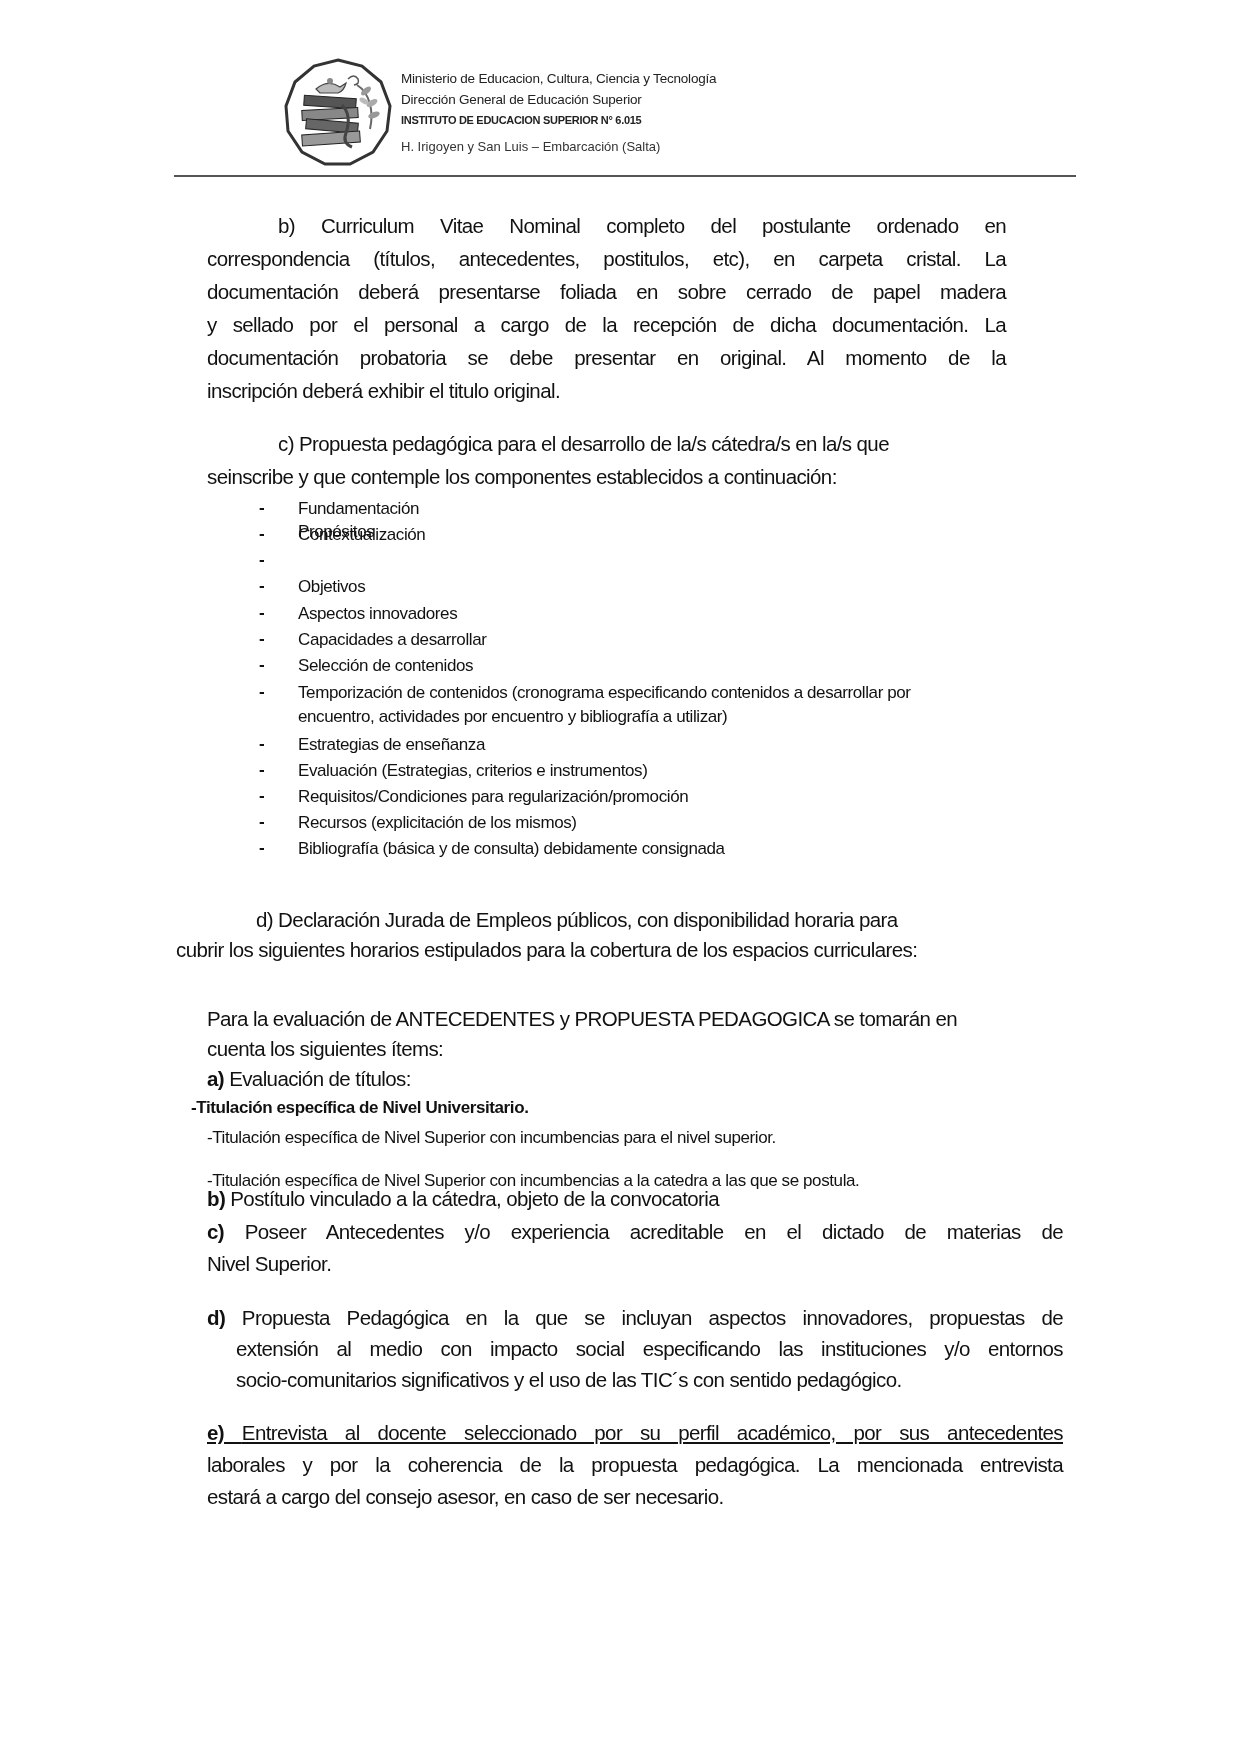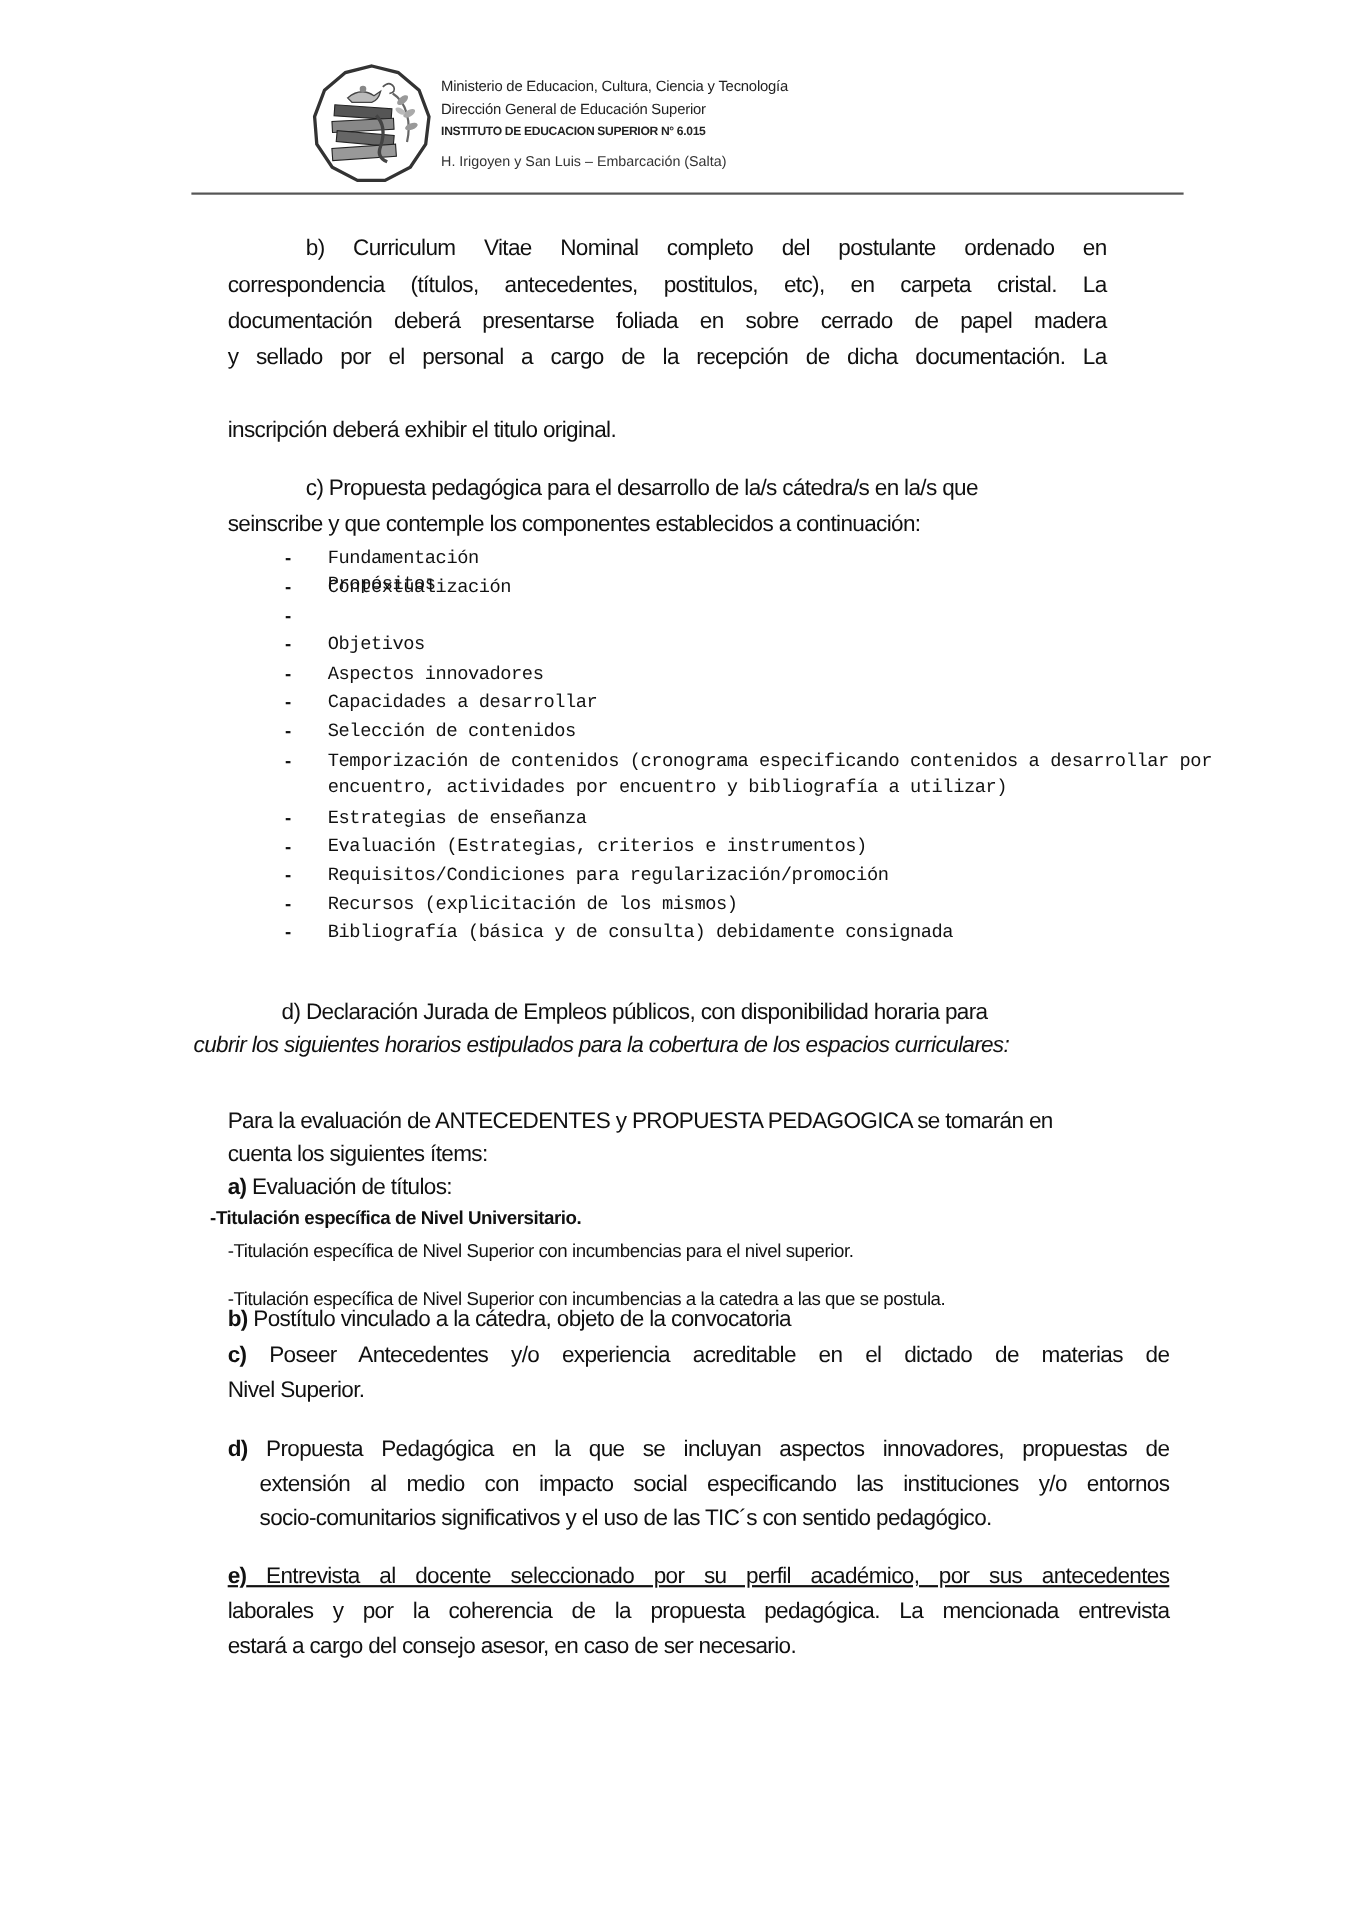--- a/index.html
+++ b/index.html
@@ -16,21 +16,21 @@
     .hdr-l4 { position: absolute; top: 68px; white-space: nowrap; font-family: "Liberation Sans", sans-serif; font-size: 13px; color: #333; }
     .hdr-rule { position: absolute; left: 174px; top: 175px; width: 902px; height: 2px; background: #555; }
 
     
     .txt { position: absolute; font-family: "Liberation Sans", sans-serif; font-size: 20.5px; color: #111; letter-spacing: -0.6px; white-space: nowrap; }
     .just { text-align: justify; text-align-last: justify; }
     .small { font-size: 17px; letter-spacing: -0.4px; }
     .bold { font-weight: bold; }
 
     .item-dash { position: absolute; left: 259px; font-family: "Liberation Sans", sans-serif; font-size: 17px; font-weight: bold; color: #111; }
-    .item-text { position: absolute; left: 298px; font-family: Liberation Mono, monospace; font-size: 17px; color: #111; letter-spacing: -0.4px; white-space: nowrap; }
+    .item-text { position: absolute; left: 298px; font-family: Liberation Sans, sans-serif; font-size: 17px; color: #111; letter-spacing: -0.4px; white-space: nowrap; }
   </style>
 </head>
 <body>
 
 <div class="page">
 
   <div class="logo">
     <svg width="112" height="110" viewBox="0 0 112 110">
       <polygon points="56,3 80,9 99,25 108,49 105,74 91,95 68,107 43,107 20,95 6,74 4,49 13,25 32,9" fill="#fff" stroke="#333" stroke-width="3"></polygon>
 
@@ -57,20 +57,21 @@
     <div class="hdr-l2">Dirección General de Educación Superior</div>
     <div class="hdr-l3">INSTITUTO DE EDUCACION SUPERIOR N° 6.015</div>
     <div class="hdr-l4">H. Irigoyen y San Luis – Embarcación (Salta)</div>
   </div>
   <div class="hdr-rule"></div>
 
   <div class="txt just" style="left:278px; top:214px; width:728px;">b) Curriculum Vitae Nominal completo del postulante ordenado en</div>
   <div class="txt just" style="left:207px; top:247px; width:799px;">correspondencia (títulos, antecedentes, postitulos, etc), en carpeta cristal. La</div>
   <div class="txt just" style="left:207px; top:280px; width:799px;">documentación deberá presentarse foliada en sobre cerrado de papel madera</div>
   <div class="txt just" style="left:207px; top:313px; width:799px;">y sellado por el personal a cargo de la recepción de dicha documentación. La</div>
+  <div class="txt just" style="left:207px; top:346px; width:799px;">documentación probatoria se debe presentar en original. Al momento de la</div>
   <div class="txt" style="left:207px; top:379px;">inscripción deberá exhibir el titulo original.</div>
 
   <div class="txt" style="left:278px; top:432px;">c) Propuesta pedagógica para el desarrollo de la/s cátedra/s en la/s que</div>
   <div class="txt" style="left:207px; top:465px;">seinscribe y que contemple los componentes establecidos a continuación:</div>
 
   <div>
     <span class="item-dash" style="top:498px;">-</span>
     <span class="item-text" style="top:499px;">Fundamentación</span>
 
     <span class="item-dash" style="top:524px;">-</span>
@@ -105,21 +106,21 @@
     <span class="item-text" style="top:787px;">Requisitos/Condiciones para regularización/promoción</span>
 
     <span class="item-dash" style="top:812px;">-</span>
     <span class="item-text" style="top:813px;">Recursos (explicitación de los mismos)</span>
 
     <span class="item-dash" style="top:838px;">-</span>
     <span class="item-text" style="top:839px;">Bibliografía (básica y de consulta) debidamente consignada</span>
   </div>
 
   <div class="txt" style="left:256px; top:908px;">d) Declaración Jurada de Empleos públicos, con disponibilidad horaria para</div>
-  <div class="txt" style="left:176px; top:938px;font-style:italic;">cubrir los siguientes horarios estipulados para la cobertura de los espacios curriculares:</div>
+  <div class="txt" style="left:176px; top:938px;">cubrir los siguientes horarios estipulados para la cobertura de los espacios curriculares:</div>
 
   <div class="txt" style="left:207px; top:1007px;">Para la evaluación de ANTECEDENTES y PROPUESTA PEDAGOGICA se tomarán en</div>
   <div class="txt" style="left:207px; top:1037px;">cuenta los siguientes ítems:</div>
 
   <div class="txt" style="left:207px; top:1067px;">
     <span class="bold">a)</span>
     <span>Evaluación de títulos:</span>
   </div>
   <div class="txt small" style="left:191px; top:1098px;font-weight:bold;">-Titulación específica de Nivel Universitario.</div>
   <div class="txt small" style="left:207px; top:1128px;">-Titulación específica de Nivel Superior con incumbencias para el nivel superior.</div>

